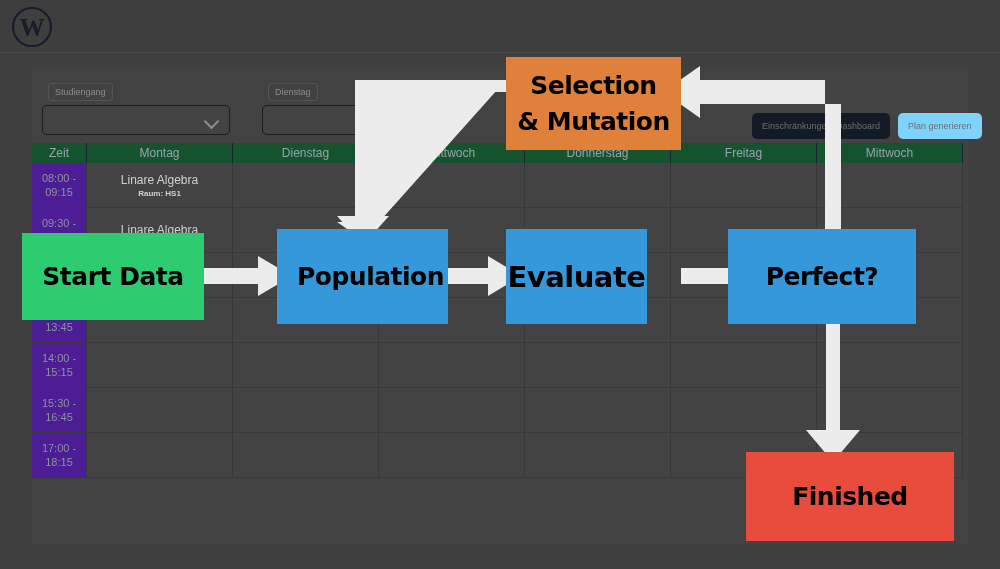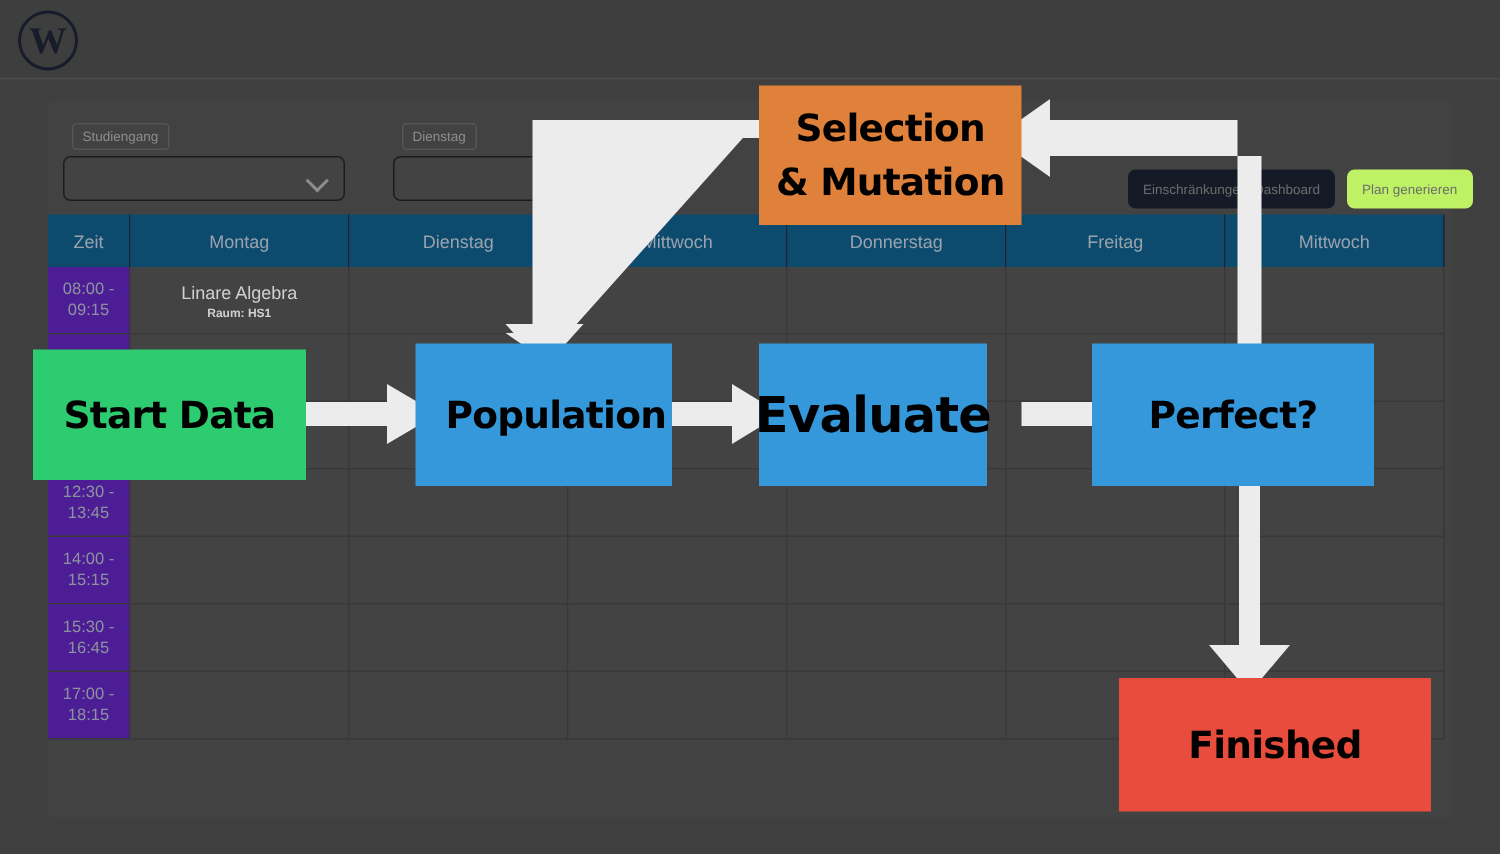--- a/index.html
+++ b/index.html
@@ -52,28 +52,28 @@
     border-right: 2px solid #8d8d8d; border-bottom: 2px solid #8d8d8d;
     transform: rotate(45deg);
   }
   .btn {
     position: absolute; top: 32px;
     height: 26px; border-radius: 5px;
     font-size: 9px; display: flex; align-items: center; justify-content: center;
     padding: 0 10px; white-space: nowrap;
   }
   .btn-dark { background: #141b27; color: #6c6c6c; }
-  .btn-green { background: #bef264; color: #6d6d6d; }
+  .btn-green { background: #7dd3fc; color: #6d6d6d; }
 
   
   .table { position: absolute; left: 0; top: 76px; width: 936px; }
   .trow { display: flex; }
   .thead .tcell {
-    background: #0c4a6e; color: #9aa3ad; font-size: 12px;
-    height: 35px; display: flex; align-items: center; justify-content: center;
+    background: #14532d; color: #9aa3ad; font-size: 12px;
+    height: 20px; display: flex; align-items: center; justify-content: center;
     border-right: 1px solid #1a2430;
   }
   .tcell { width: 146px; }
   .tcell.time-col { width: 55px; }
   .tbody .tcell {
     background: #434343; height: 45px;
     border-right: 1px solid #383838; border-bottom: 1px solid #383838;
     display: flex; flex-direction: column; align-items: center; justify-content: center;
   }
   .tbody .tcell.time-col {
@@ -89,21 +89,21 @@
     position: absolute;
     display: flex; align-items: center; justify-content: center;
     text-align: center;
     color: #000;
     font-family: "DejaVu Sans", sans-serif;
     font-weight: bold;
     letter-spacing: -0.5px;
   }
   #node-start    { left: 22px;  top: 233px; width: 182px; height: 87px;  background: #2ecc71; font-size: 25px; }
   #node-pop      { left: 277px; top: 229px; width: 171px; height: 95px;  background: #3498db; font-size: 25px; }
-  #node-eval     { left: 506px; top: 229px; width: 152px; height: 95px;  background: #3498db; font-size: 33px; }
+  #node-eval     { left: 506px; top: 229px; width: 141px; height: 95px;  background: #3498db; font-size: 29px; }
   #node-perf     { left: 728px; top: 229px; width: 188px; height: 95px;  background: #3498db; font-size: 25px; }
   #node-sel      { left: 506px; top: 57px;  width: 175px; height: 93px;  background: #e0813b; font-size: 25px; line-height: 36px; }
   #node-fin      { left: 746px; top: 452px; width: 208px; height: 89px;  background: #e74c3c; font-size: 25px; }
 
   .flow svg { position: absolute; left: 0; top: 0; }
 </style>
 </head>
 <body>
 
 <div id="stage">

